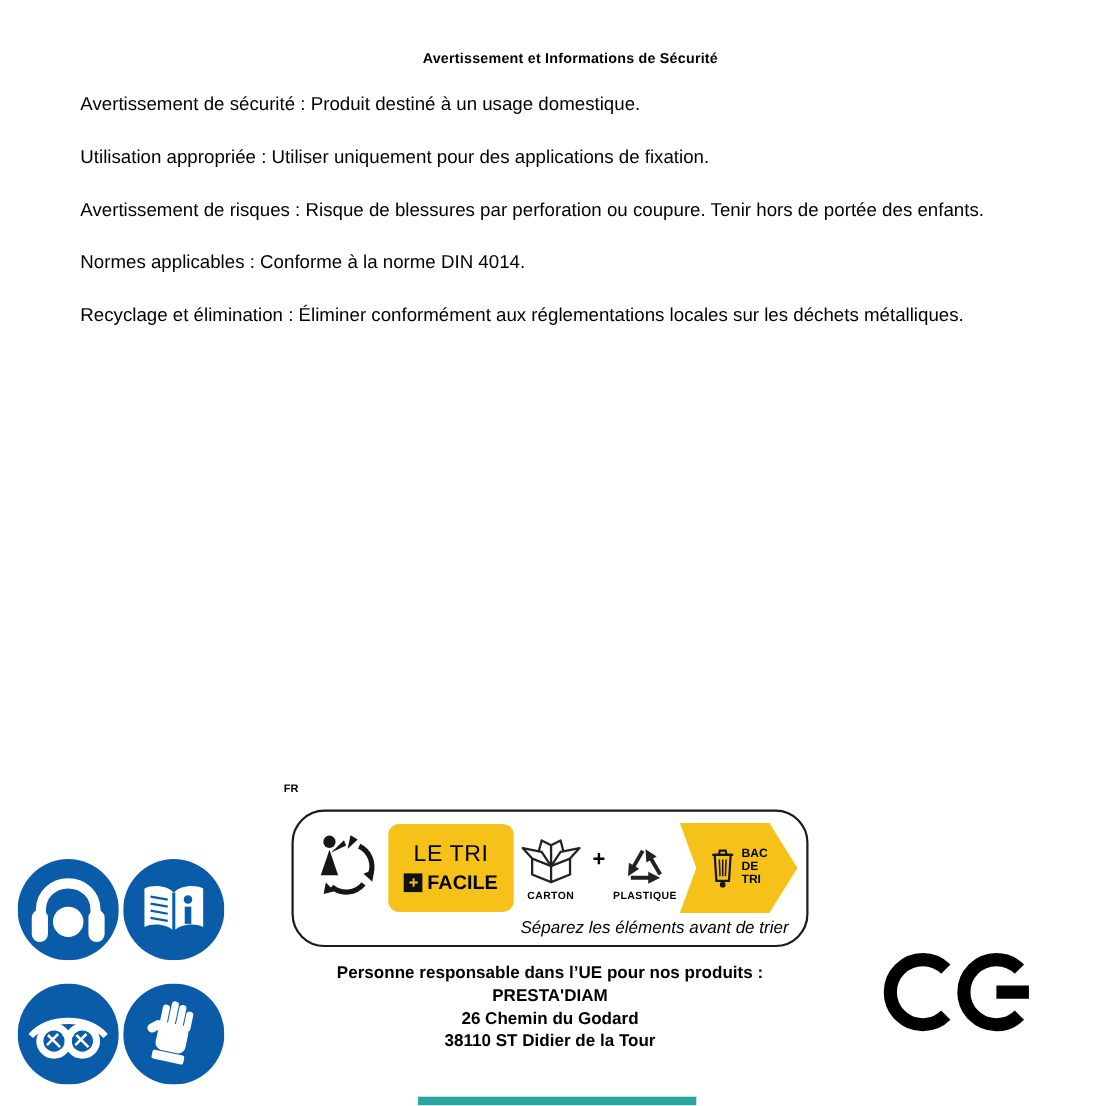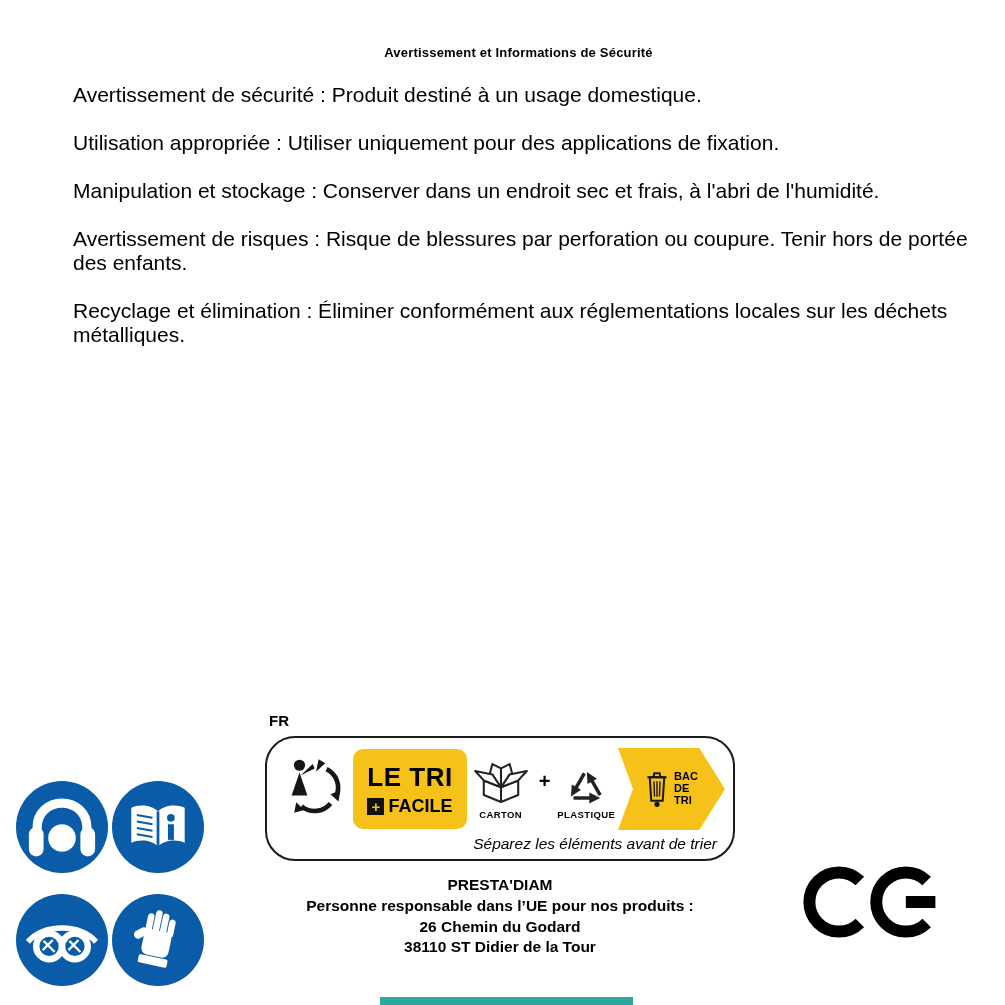--- a/index.html
+++ b/index.html
@@ -7,48 +7,48 @@
     width:1005px;height:1005px;position:relative;overflow:hidden;
     background:#ffffff;color:#000;
     font-family:"Liberation Sans",sans-serif;
   }
   .title{
     position:absolute;top:29px;left:0;width:100%;text-align:center;
     font-size:13px;font-weight:bold;letter-spacing:.2px;margin:16px;
   }
   .paragraphs{
     position:absolute;top:83px;left:73px;width:897px;
-    font-size:21px;line-height:24px;
+    font-size:17px;line-height:24px;
   }
   .paragraphs p{margin:0 0 24px 0;}
 
   
   .icon-grid{
     position:absolute;left:16px;top:781px;
     display:grid;grid-template-columns:92px 92px;gap:21px 4px;
   }
   .picto{width:92px;height:92px;display:block;}
   .icon-bg{fill:var(--icon-blue,#0a5ca8);}
   .fg-fill{fill:var(--icon-blue,#0a5ca8);}
   .fg-stroke{stroke:var(--icon-blue,#0a5ca8);}
 
   
-  .fr-code{position:absolute;left:269px;top:712px;font-size:15px;font-weight:bold;}
+  .fr-code{position:absolute;left:258px;top:712px;font-size:10px;font-weight:bold;}
   .capsule{
     position:absolute;left:265px;top:736px;width:466px;height:121px;
     background:#fff;border:2px solid #1a1a1a;border-radius:30px;
   }
   .band{display:flex;align-items:center;height:90px;padding:6px 8px 0 12px;}
   .triman-wrap{width:74px;display:flex;justify-content:center;flex:none;}
   .tri-facile{
     width:114px;height:80px;background:var(--label-yellow,#f6c21a);
     border-radius:10px;display:flex;flex-direction:column;
     align-items:center;justify-content:center;gap:3px;flex:none;
   }
-  .tri-l1{font-size:26px;font-weight:bold;letter-spacing:.5px;}
+  .tri-l1{font-size:21px;font-weight:normal;letter-spacing:.5px;}
   .tri-l2{display:flex;align-items:center;gap:4px;font-size:18px;font-weight:bold;}
   .plus-box{
     width:17px;height:17px;background:#111;color:var(--label-yellow,#f6c21a);
     display:flex;align-items:center;justify-content:center;font-size:15px;line-height:1;
   }
   .materials{flex:1;display:flex;align-items:center;justify-content:center;gap:7px;}
   .material{display:flex;flex-direction:column;align-items:center;}
   .mat-label{font-size:9.5px;font-weight:bold;letter-spacing:.4px;margin-top:1px;}
   .mat-plus{font-size:20px;font-weight:bold;margin-bottom:16px;}
   .bin-arrow{
@@ -76,22 +76,22 @@
   }
 </style>
 </head>
 <body>
 
 <h1 class="title">Avertissement et Informations de Sécurité</h1>
 
 <div class="paragraphs">
   <p>Avertissement de sécurité : Produit destiné à un usage domestique.</p>
   <p>Utilisation appropriée : Utiliser uniquement pour des applications de fixation.</p>
-  <p>Manipulation et stockage : Conserver dans un endroit sec et frais, à l'abri de l'humidité.</p>
   <p>Avertissement de risques : Risque de blessures par perforation ou coupure. Tenir hors de portée des enfants.</p>
+  <p>Normes applicables : Conforme à la norme DIN 4014.</p>
   <p>Recyclage et élimination : Éliminer conformément aux réglementations locales sur les déchets métalliques.</p>
 </div>
 
 <div class="icon-grid">
 
   <svg class="picto" viewBox="0 0 100 100">
     <circle class="icon-bg" cx="50" cy="50" r="50"></circle>
     <path d="M23 60 V50 C23 35 35 24 50 24 C65 24 77 35 77 50 V60" fill="none" stroke="#fff" stroke-width="10"></path>
     <circle cx="50" cy="62" r="15" fill="#fff"></circle>
     <rect x="14" y="50" width="16" height="32" rx="8" fill="#fff"></rect>
@@ -204,22 +204,22 @@
         <div>BAC</div>
         <div>DE</div>
         <div>TRI</div>
       </div>
     </div>
   </div>
   <div class="tagline">Séparez les éléments avant de trier</div>
 </div>
 
 <div class="responsible">
+  <div>Personne responsable dans l’UE pour nos produits :</div>
   <div>PRESTA'DIAM</div>
-  <div>Personne responsable dans l’UE pour nos produits :</div>
   <div>26 Chemin du Godard</div>
   <div>38110 ST Didier de la Tour</div>
 </div>
 
 <div class="ce-wrap">
   <svg width="145" height="100" viewBox="0 0 206 104">
     <g fill="none" stroke="#000" stroke-width="17">
       <path d="M82.2 22.3 A42 42 0 1 0 82.2 81.7"></path>
       <path d="M177.2 22.3 A42 42 0 1 0 177.2 81.7"></path>
       <path d="M147.5 52 L189.5 52"></path>

